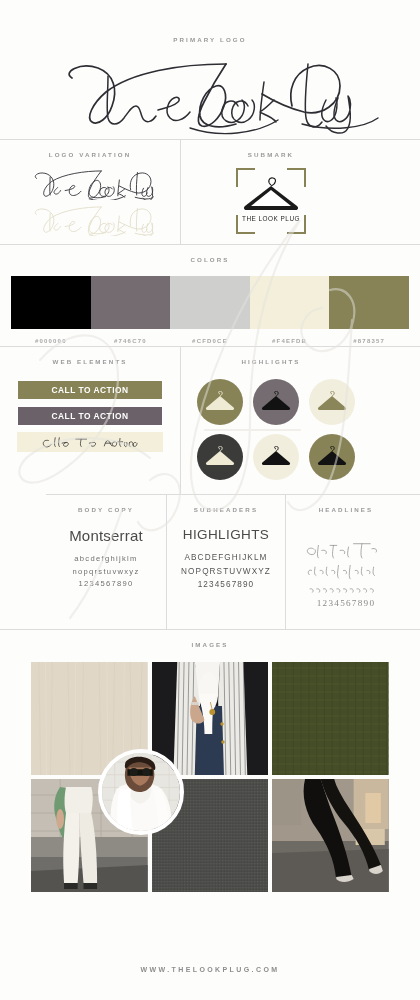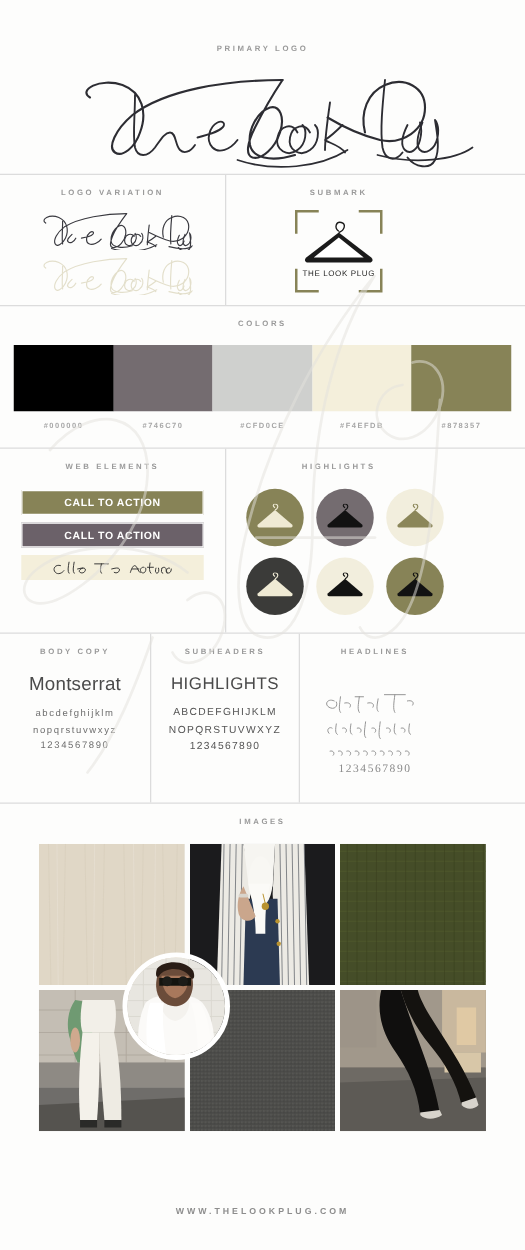--- a/index.html
+++ b/index.html
@@ -88,21 +88,21 @@
     display: grid; grid-template-columns: repeat(3, 1fr);
     gap: 9px 10px; padding: 14px 16px 14px 16px;
   }
   .hl-circle {
     width: 46px; height: 46px; border-radius: 50%;
     display: flex; align-items: center; justify-content: center;
     justify-self: center;
   }
 
   
-  .type-band { display: flex; border-top: 1px solid #dcdcdc; }
+  .type-band { display: flex; border-top: 1px solid #dcdcdc; margin-left: 46px; }
   .type-col { width: 120px; padding-top: 11px; position: relative; }
   .type-col.mid { width: 118px; }
   .type-body { text-align: center; padding: 14px 6px 16px 6px; }
   .font-name {
     font-size: 15px; color: #4a4a4a; font-weight: 400; letter-spacing: .2px;
   }
   .font-name.moon {
     font-size: 13.5px; letter-spacing: .4px; font-weight: 500;
     font-family: "Liberation Sans", sans-serif;
   }
@@ -263,21 +263,21 @@
     </div>
     <div class="hex-row">
       <div class="hex">#000000</div>
       <div class="hex">#746C70</div>
       <div class="hex">#CFD0CE</div>
       <div class="hex">#F4EFDB</div>
       <div class="hex">#878357</div>
     </div>
   </div>
 
-  <div class="band" style="margin-top:14px">
+  <div class="band" style="margin-top:2px">
     <div class="band-inner">
       <div class="band-col half">
         <div class="sec-label">WEB ELEMENTS</div>
         <div class="we-wrap">
           <div class="cta cta-olive">CALL TO ACTION</div>
           <div class="cta cta-plum">CALL TO ACTION</div>
           <div class="cta cta-cream">
             <svg width="104" height="15" viewBox="0 0 150 22">
               <g fill="none" stroke="#2e2e2e" stroke-width="1.1" stroke-linecap="round">
                 <path d="M14 8 C8 6, 4 12, 8 16 C11 19, 16 17, 18 14"></path>

